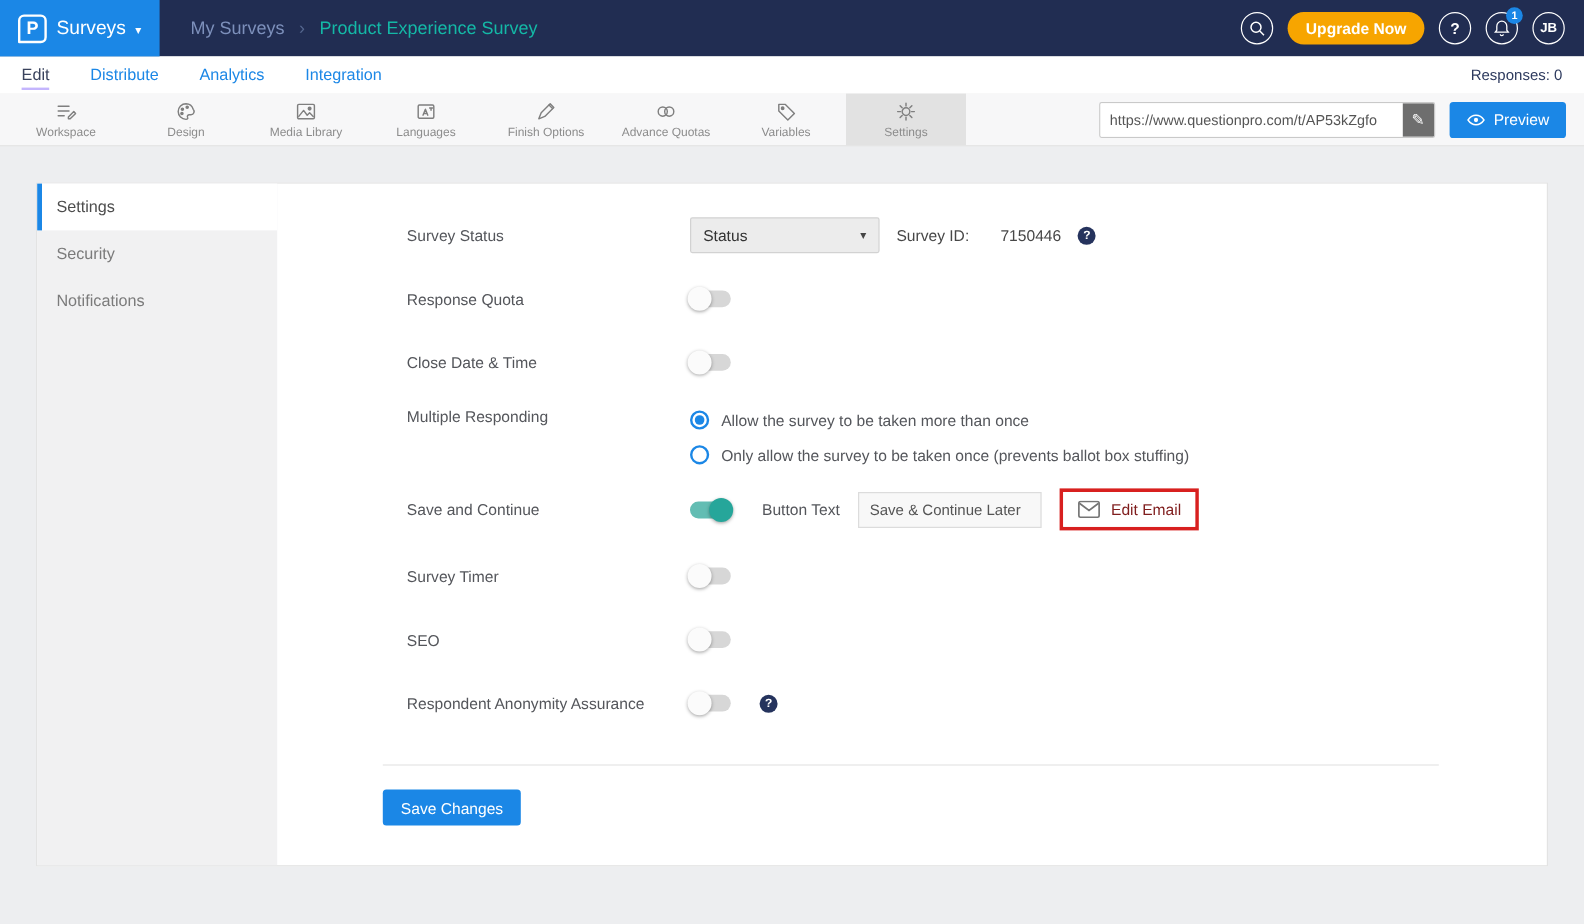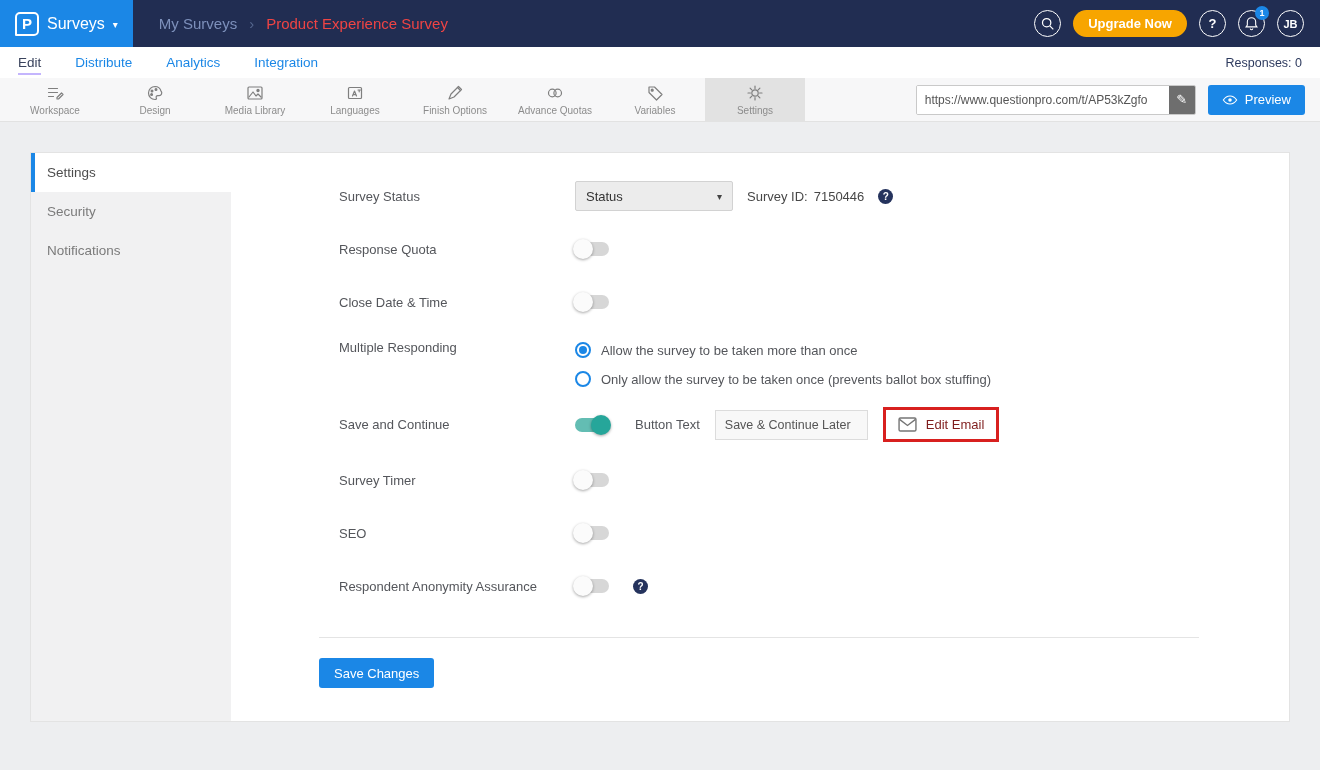--- a/index.html
+++ b/index.html
@@ -11,21 +11,21 @@
   .brand { height:47px; background:#1b87e6; display:flex; align-items:center; gap:8px;
     padding:0 15px; cursor:pointer; }
   .brand .logo { color:#fff; font-weight:bold; font-size:20px; border:2px solid #fff;
     border-radius:5px 5px 5px 1px; width:24px; height:24px; display:flex; align-items:center;
     justify-content:center; font-size:15px; }
   .brand .brand-label { color:#fff; font-size:16px; font-weight:500; }
   .brand .caret { color:#fff; font-size:10px; margin-top:2px; }
   .breadcrumb { display:flex; align-items:center; gap:12px; margin-left:26px; font-size:15px; }
   .crumb-parent { color:#7d90bb; cursor:pointer; text-decoration:none; }
   .crumb-sep { color:#55678f; font-size:15px; }
-  .crumb-current { color:#ef4444; }
+  .crumb-current { color:#14b8a6; }
   .topbar-right { margin-left:auto; display:flex; align-items:center; gap:12px; padding-right:16px; }
   .icon-btn { width:27px; height:27px; border-radius:50%; border:1.6px solid #fff;
     background:transparent; display:flex; align-items:center; justify-content:center;
     color:#fff; position:relative; cursor:pointer; font-size:13px; font-weight:bold; }
   .upgrade-btn { background:#f7a500; color:#fff; font-weight:bold; font-size:13px;
     border:none; border-radius:14px; height:27px; padding:0 15px; cursor:pointer; }
   .badge { position:absolute; top:-5px; right:-5px; background:#1b87e6; color:#fff;
     width:14px; height:14px; border-radius:50%; font-size:9px; font-weight:bold;
     display:flex; align-items:center; justify-content:center; border:none; }
 
@@ -66,21 +66,21 @@
   .content { flex:1; padding:28px 90px 0 88px; }
   .frow { display:flex; align-items:center; min-height:30px; margin-bottom:23px; }
   .frow.multi { align-items:flex-start; margin-bottom:20px; }
   .flabel { width:236px; font-size:13px; color:#54565b; flex-shrink:0;margin-left:20px; }
 
   .select { width:158px; height:30px; background:#ececec; border:1px solid #d2d2d2;
     border-radius:2px; display:flex; align-items:center; justify-content:space-between;
     padding:0 10px; font-size:13px; color:#333; cursor:pointer; margin-right:14px; }
   .sel-caret { font-size:10px; color:#444; }
   .survey-id-label { color:#474747; margin-right:6px; }
-  .survey-id-value { color:#474747; margin-right:14px; }
+  .survey-id-value { color:#474747; margin-right:14px;margin-left:20px; }
   .help-badge { width:15px; height:15px; border-radius:50%; background:#25335d; color:#fff;
     font-size:10px; font-weight:bold; display:inline-flex; align-items:center;
     justify-content:center; cursor:pointer; flex-shrink:0; }
 
   .toggle { width:34px; height:14px; border-radius:7px; background:#d7d7d7; position:relative;
     cursor:pointer; flex-shrink:0; }
   .toggle .knob { position:absolute; top:-3px; left:-2px; width:20px; height:20px;
     border-radius:50%; background:#fbfbfb; box-shadow:0 1px 3px rgba(0,0,0,.35); }
   .toggle.on { background:#63bdb3; }
   .toggle.on .knob { left:auto; right:-2px; background:#26a69a; }

